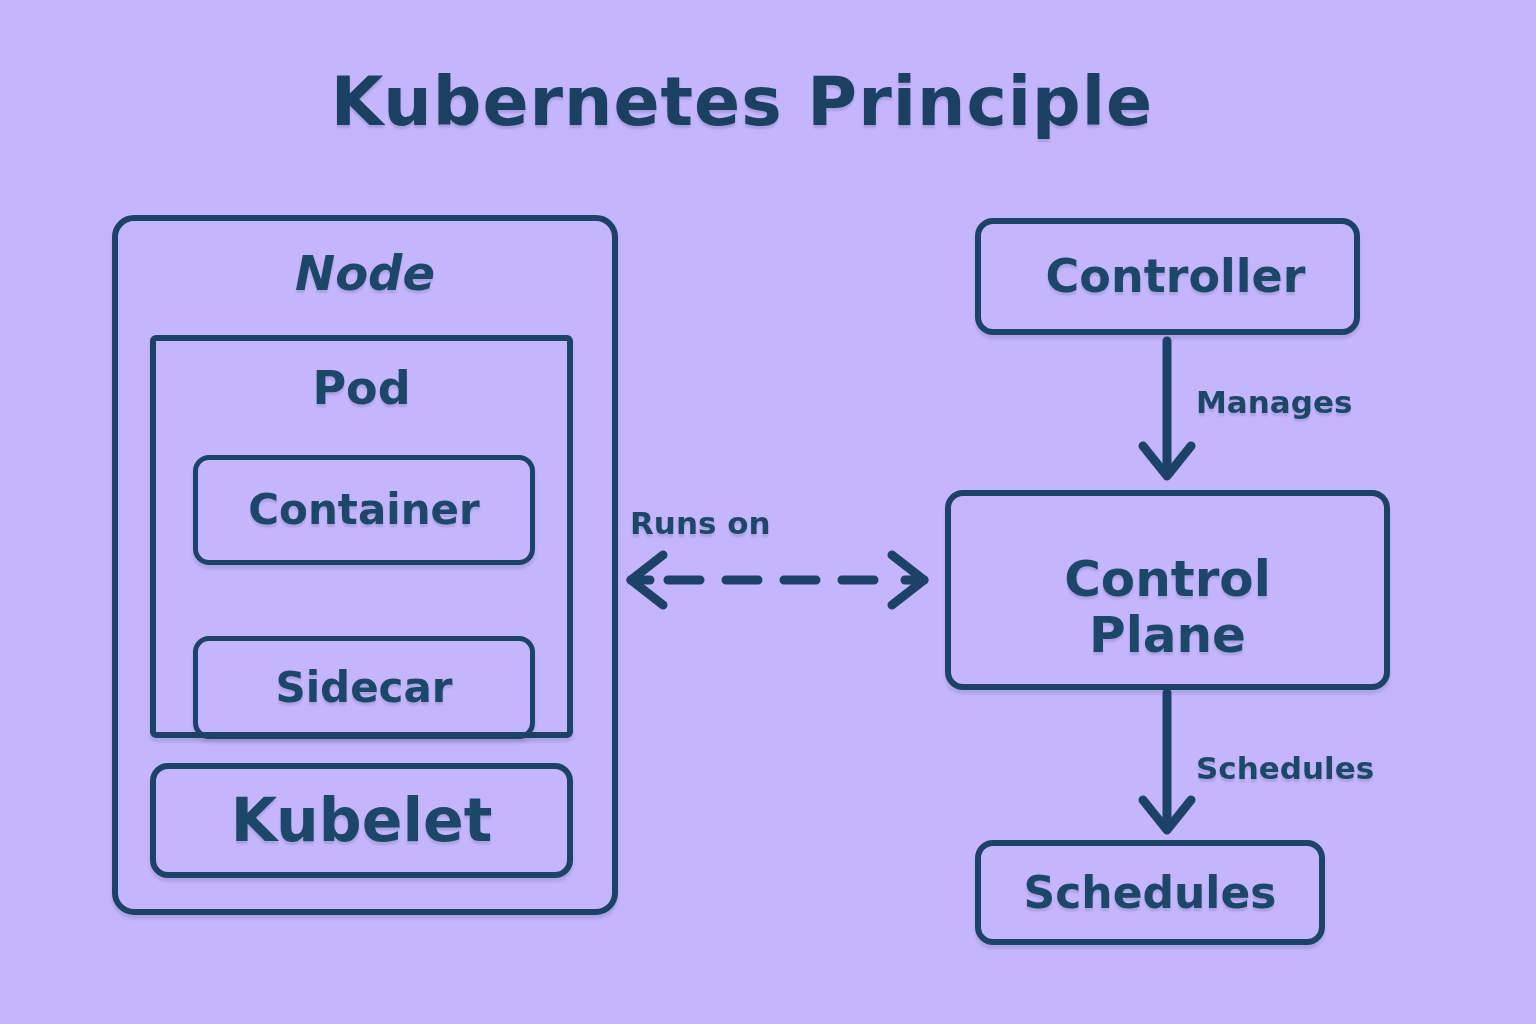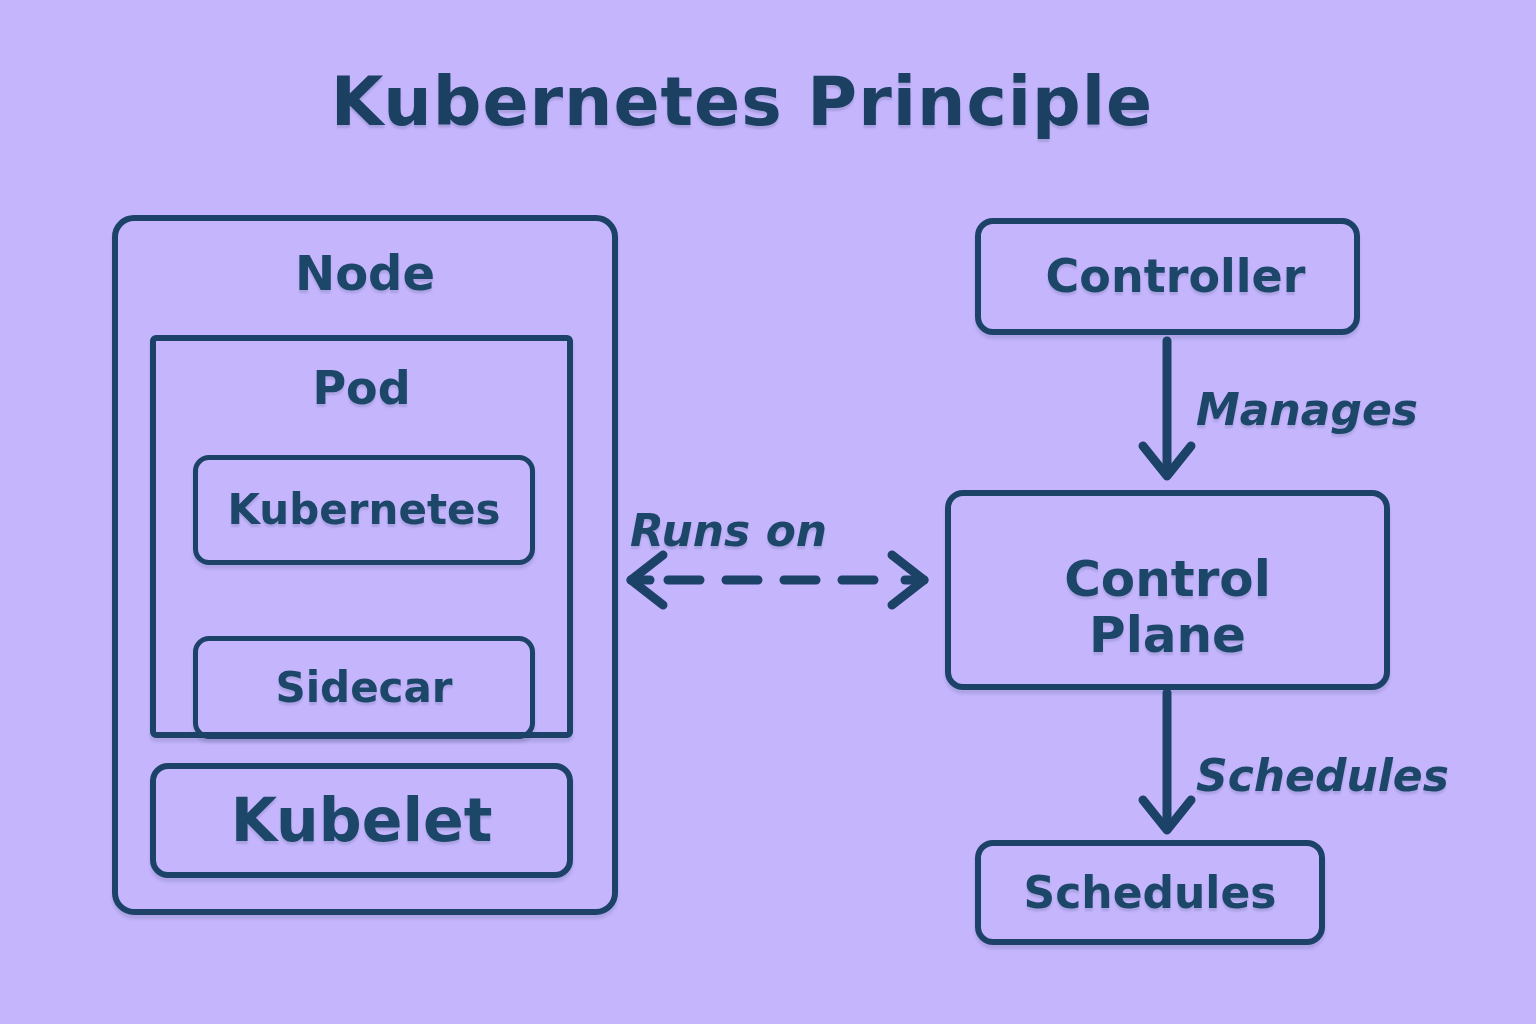--- a/index.html
+++ b/index.html
@@ -34,39 +34,38 @@
   .box-label{
     text-shadow:0 3px 2px rgba(45,62,92,0.16);
     text-align:center;
     line-height:1.12;
   }
   .top-label{
     position:absolute;left:0;right:0;text-align:center;
   }
   
   .node-box{left:112px;top:215px;width:506px;height:700px;border-radius:22px;}
-  .node-box .top-label{top:26px;font-size:48px;}
+  .node-box .top-label{top:26px;font-size:48px;font-style:italic;}
   .pod-box{left:150px;top:335px;width:423px;height:403px;border-width:6px;border-radius:6px;}
   .pod-box .top-label{top:22px;font-size:46px;}
   .container-box{left:193px;top:455px;width:342px;height:110px;border-width:5px;border-radius:16px;font-size:42px;}
   .sidecar-box{left:193px;top:592px;width:342px;height:103px;border-width:5px;border-radius:16px;font-size:42px;margin-top:44px;}
   .kubelet-box{left:150px;top:763px;width:423px;height:115px;font-size:60px;}
   
   .controller-box{left:975px;top:218px;width:385px;height:117px;font-size:46px;padding-left:16px;}
   .control-plane-box{left:945px;top:490px;width:445px;height:200px;font-size:50px;}
   .control-plane-box .box-label{max-width:300px;margin-top:34px;}
   .schedules-box{left:975px;top:840px;width:350px;height:105px;font-size:44px;}
   
   .edge-label{
     position:absolute;
-    font-size:44px;
+    font-size:31px;
     color:#1d4769;
     text-shadow:0 3px 2px rgba(45,62,92,0.16);
     white-space:nowrap;
-    font-style:italic;
   }
   .manages-label{left:1196px;top:384px;}
   .schedules-label{left:1196px;top:750px;}
   .runs-on-label{left:630px;top:505px;width:296px;text-align:left;}
   
   .overlay{
     position:absolute;left:0;top:0;
     pointer-events:none;
   }
   .overlay path{
@@ -86,21 +85,21 @@
 
   <div class="box node-box">
     <div class="top-label box-label">Node</div>
   </div>
 
   <div class="box pod-box">
     <div class="top-label box-label">Pod</div>
   </div>
 
   <div class="box center container-box">
-    <div class="box-label">Kubernetes</div>
+    <div class="box-label">Container</div>
   </div>
 
   <div class="box center sidecar-box">
     <div class="box-label">Sidecar</div>
   </div>
 
   <div class="box center kubelet-box">
     <div class="box-label">Kubelet</div>
   </div>
 

